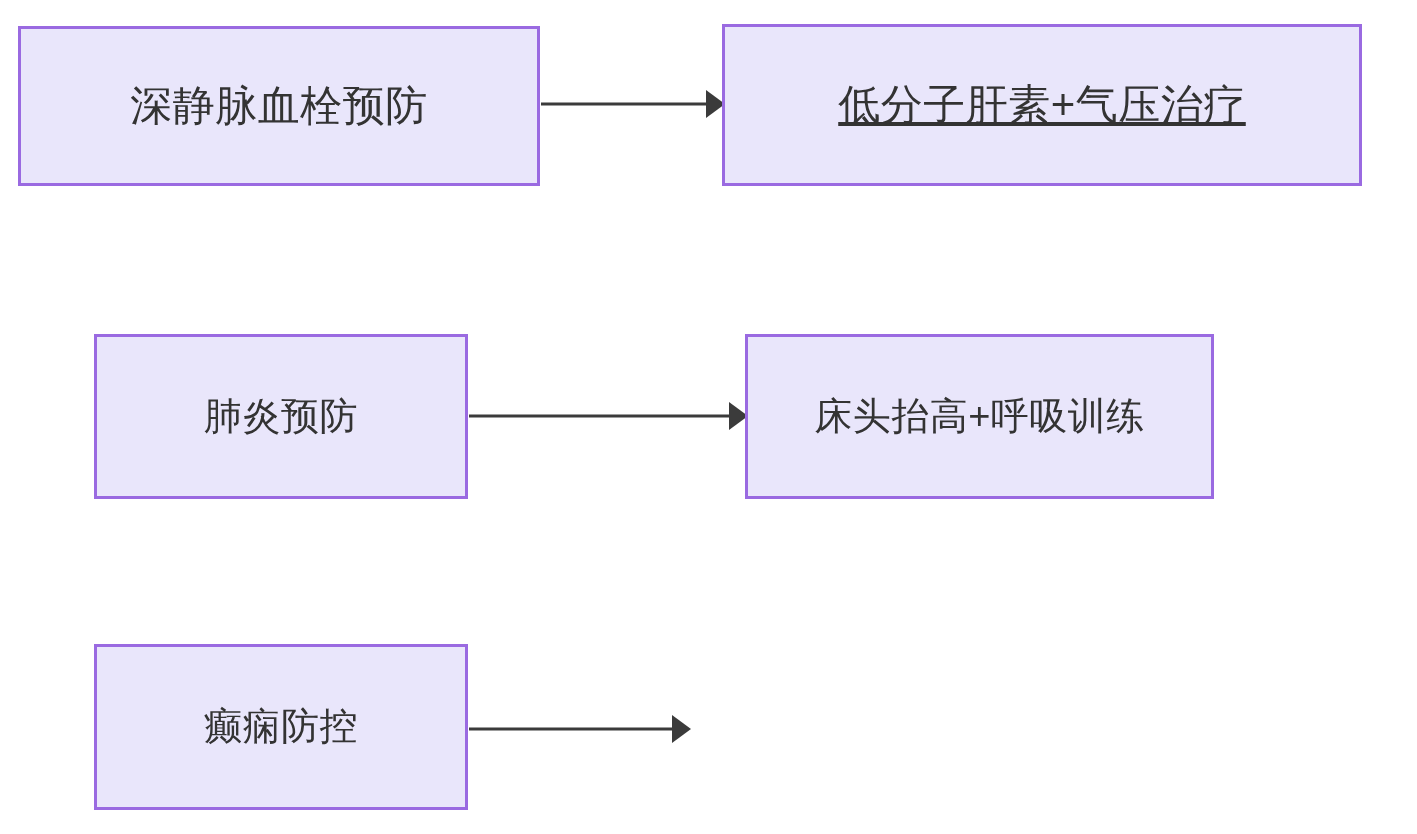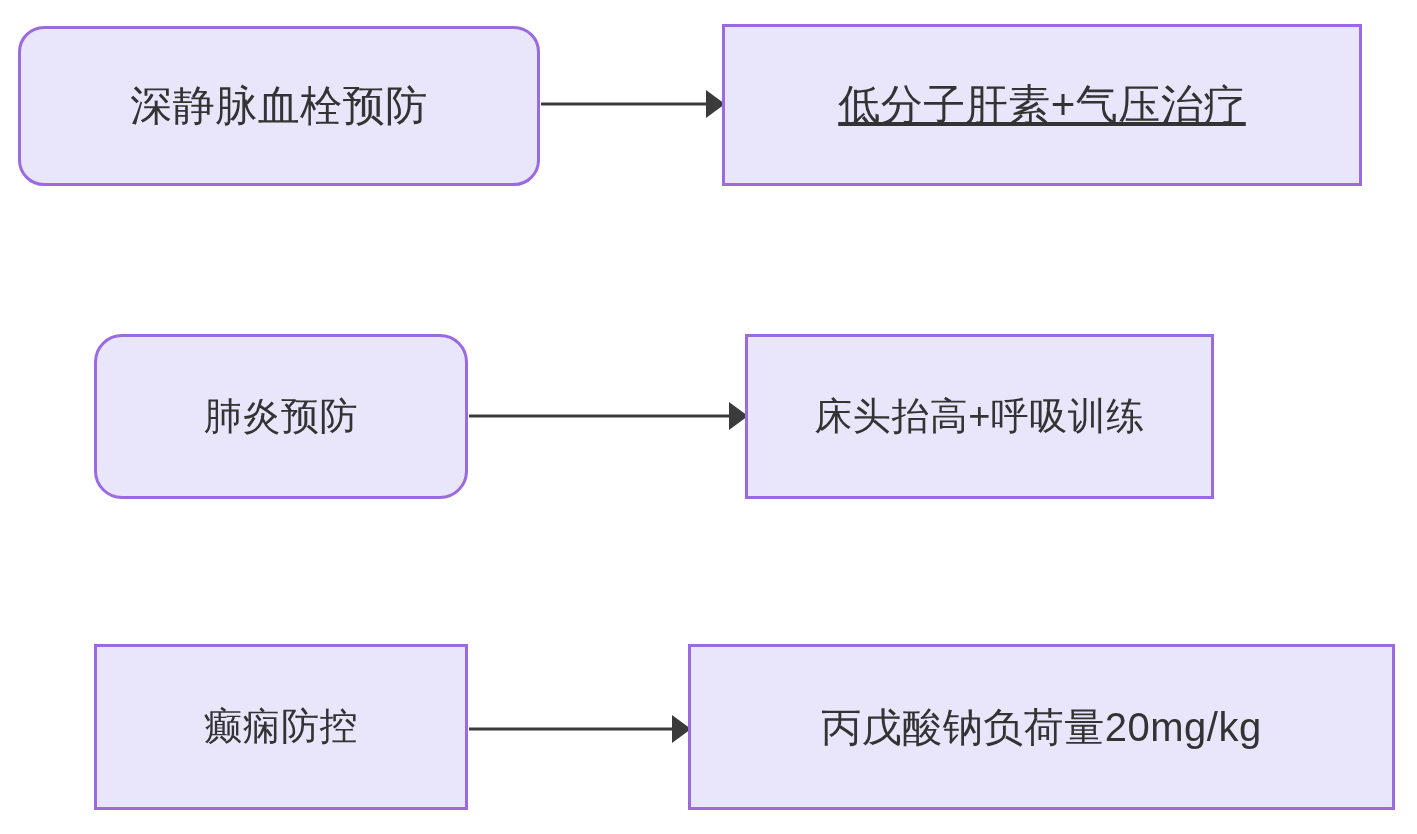--- a/index.html
+++ b/index.html
@@ -32,26 +32,26 @@
     color: #333333;
     line-height: 1.25;
     letter-spacing: 0.5px;
   }
   .node .label {
     display: block;
     padding: 0 10px;
     white-space: nowrap;
   }
   
-  #node-dvt-prevention      { left: 18px;  top: 26px;  width: 522px; height: 160px; border-radius: 26px; }
+  #node-dvt-prevention      { left: 18px;  top: 26px;  width: 522px; height: 160px; }
   #node-dvt-prevention .label      { font-size: 42px; }
   #node-lmwh-pneumatic      { left: 722px; top: 24px;  width: 640px; height: 162px; }
   #node-lmwh-pneumatic .label      { font-size: 42px; text-decoration: underline; }
   
-  #node-pneumonia-prevention { left: 94px;  top: 334px; width: 374px; height: 165px; border-radius: 28px; }
+  #node-pneumonia-prevention { left: 94px;  top: 334px; width: 374px; height: 165px; }
   #node-pneumonia-prevention .label { font-size: 38px; }
   #node-bed-elevation        { left: 745px; top: 334px; width: 469px; height: 165px; }
   #node-bed-elevation .label        { font-size: 38px; }
   
   #node-epilepsy-control     { left: 94px;  top: 644px; width: 374px; height: 166px; }
   #node-epilepsy-control .label     { font-size: 38px; }
   #node-valproate-dose       { left: 688px; top: 644px; width: 707px; height: 166px; }
   #node-valproate-dose .label       { font-size: 40px; }
 
   .edge {
@@ -109,17 +109,14 @@
   </div>
 
   <div class="node" id="node-bed-elevation">
     <span class="label">床头抬高+呼吸训练</span>
   </div>
 
   <div class="node" id="node-epilepsy-control">
     <span class="label">癫痫防控</span>
   </div>
 
-  <div class="node" id="node-valproate-dose">
-    <span class="label">丙戊酸钠负荷量20mg/kg</span>
-  </div>
 
 </div>
 
 </body></html>

